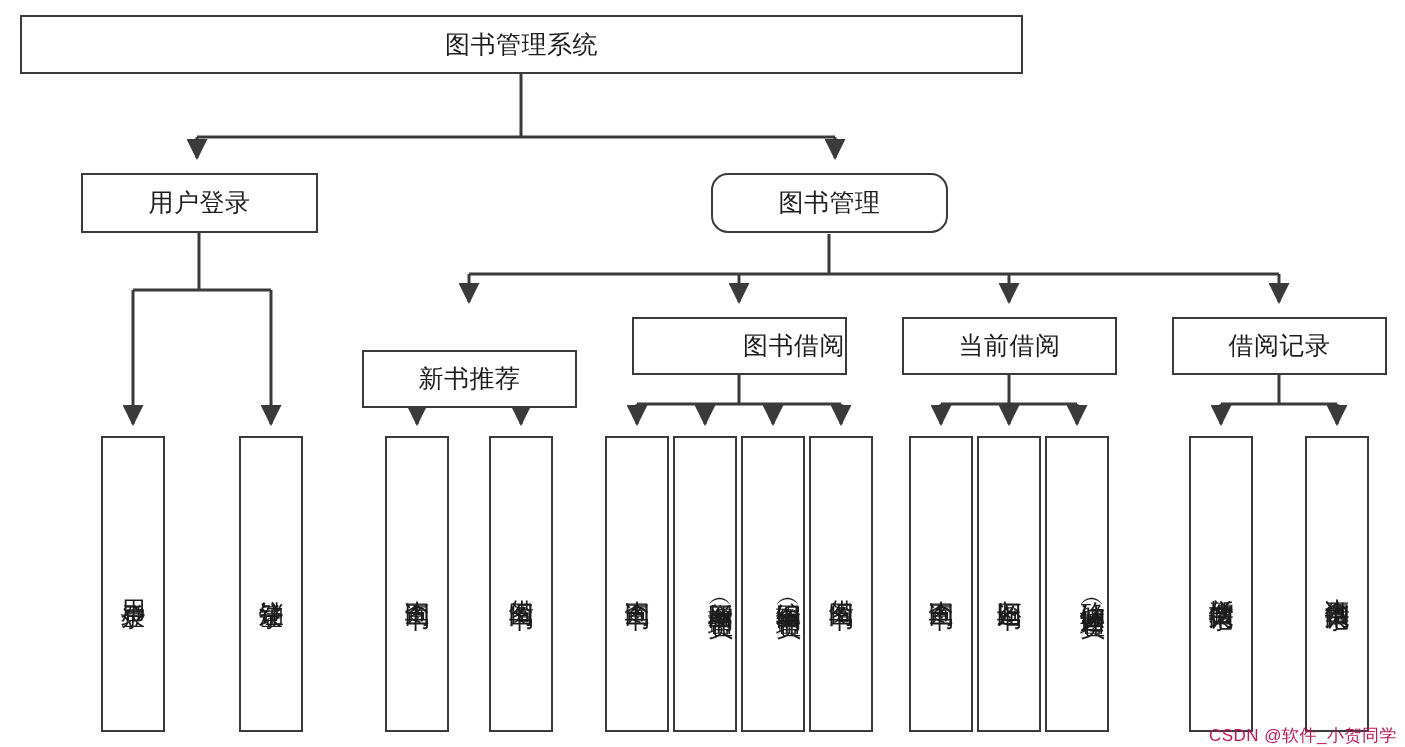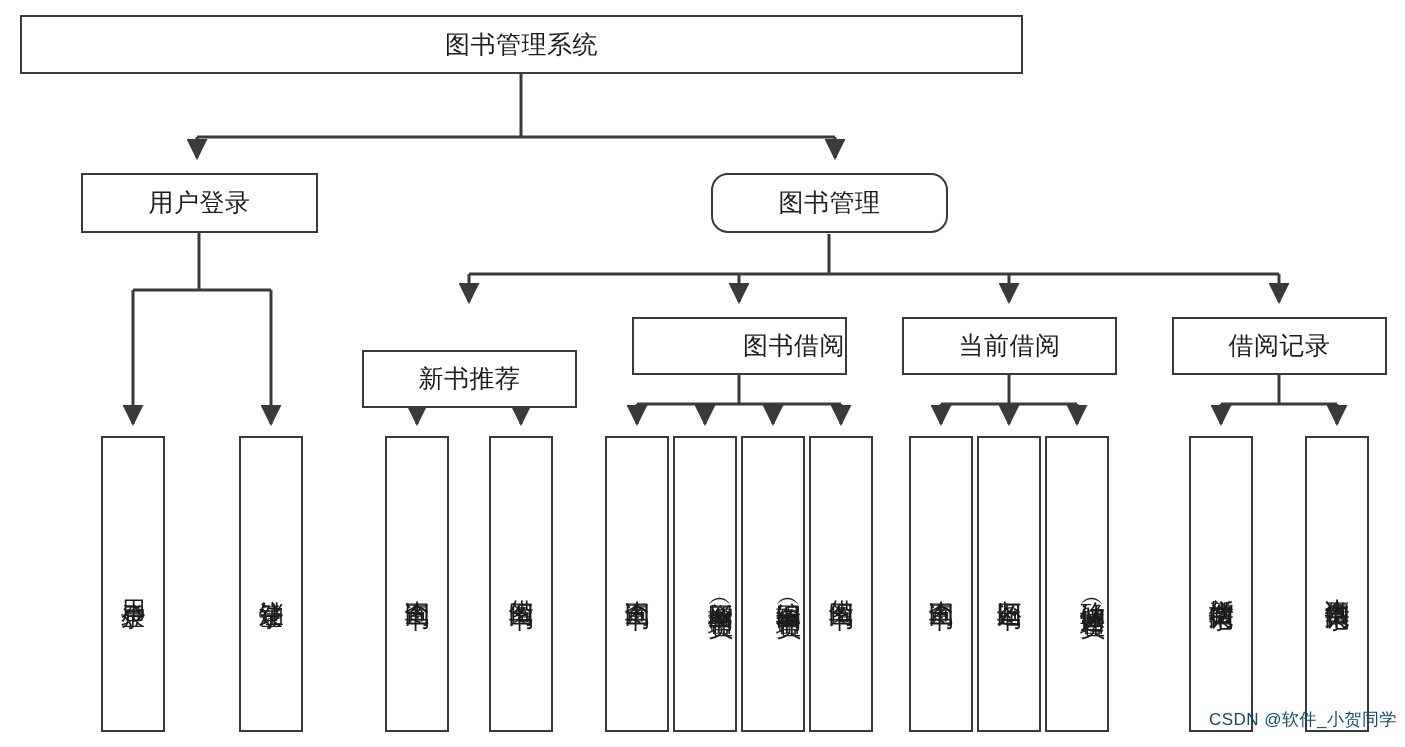--- a/index.html
+++ b/index.html
@@ -53,23 +53,23 @@
     align-items: center;
     padding-top: 0;
   }
   .node-label {
     display: block;
     white-space: pre-line;
   }
   #watermark {
     position: absolute;
     right: 8px;
-    bottom: 16px;
+    bottom: 0;
     font-size: 17px;
-    color: #0c4a6e;
+    color: #be185d;
     letter-spacing: 0.5px;
     user-select: none;
   }
 </style>
 </head>
 <body>
 
 <div id="canvas">
 
   <svg id="wires" viewBox="0 0 1405 747">

